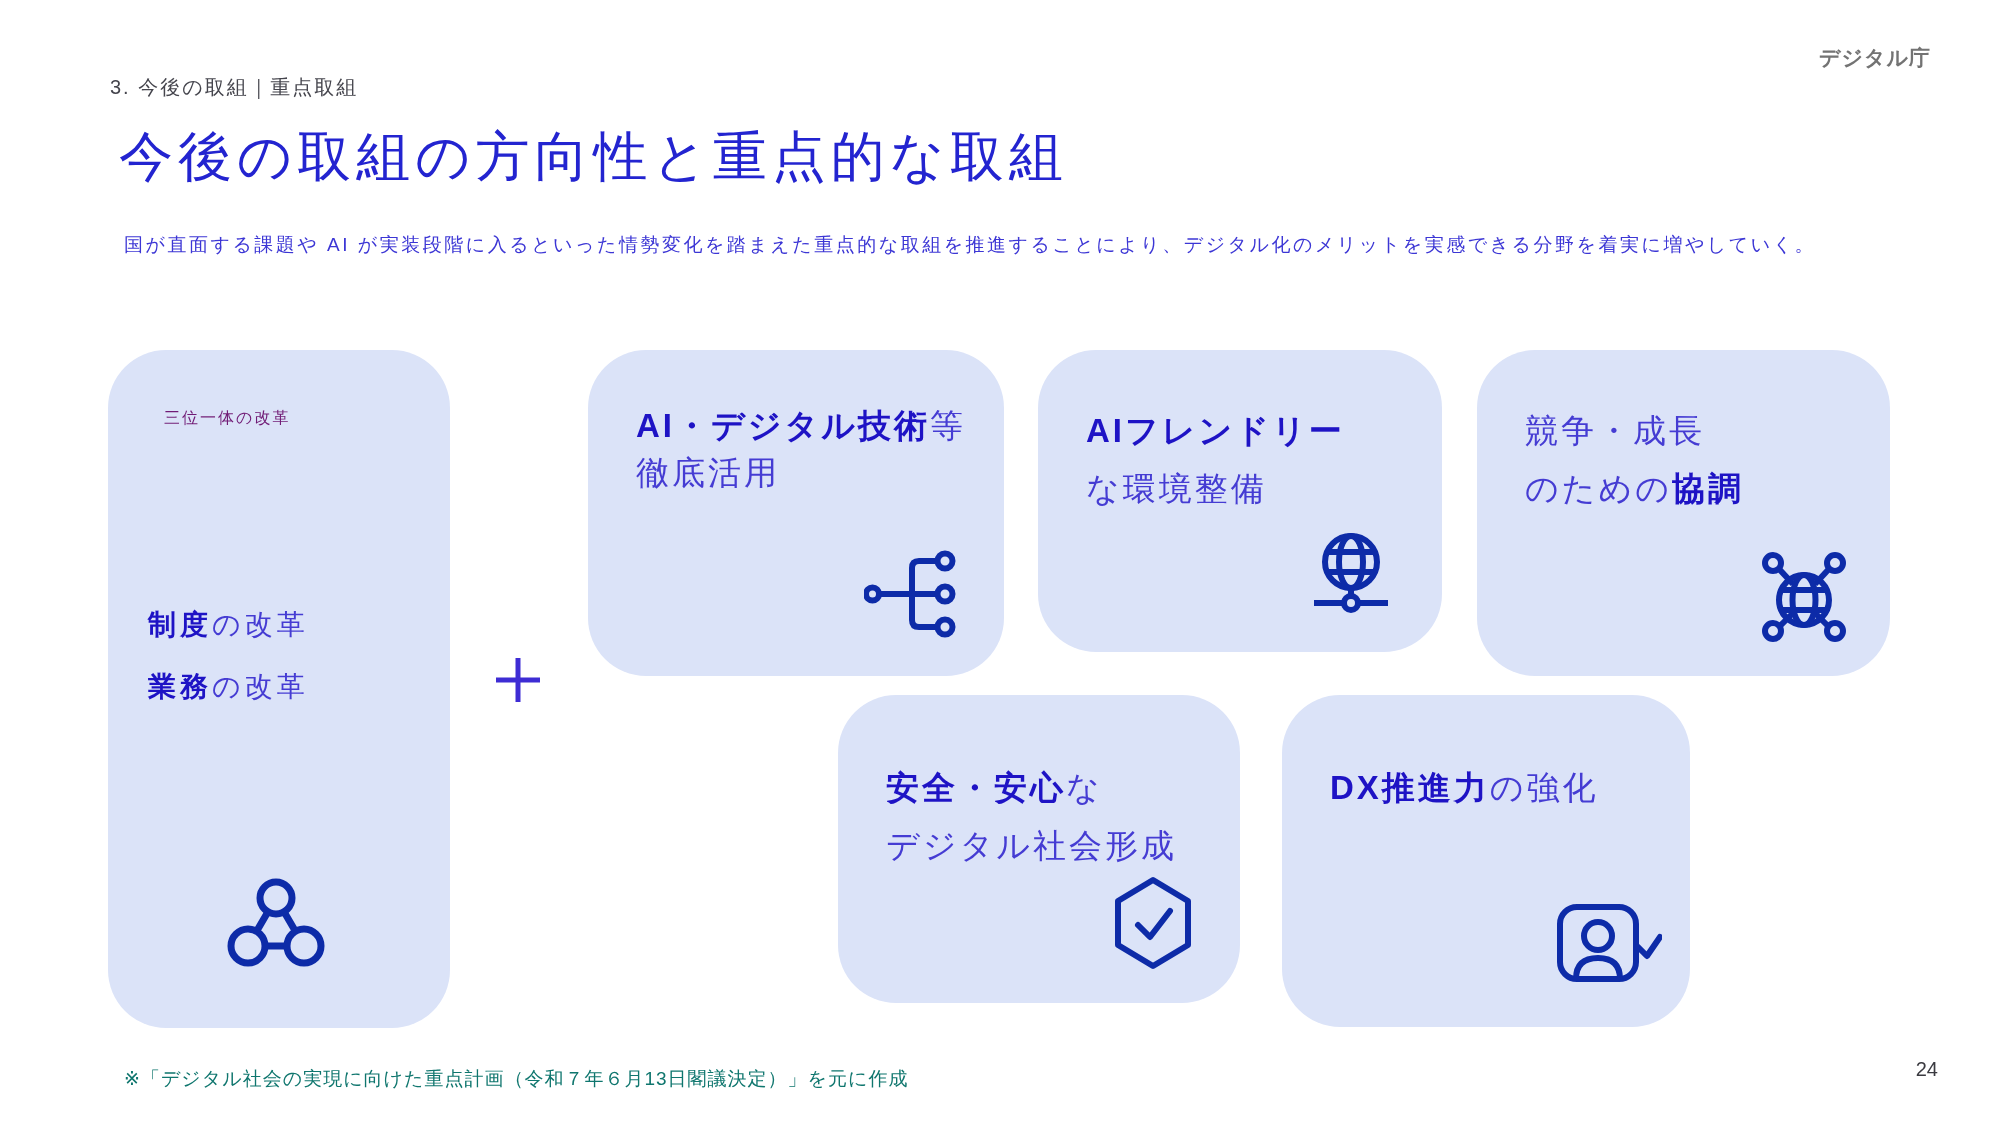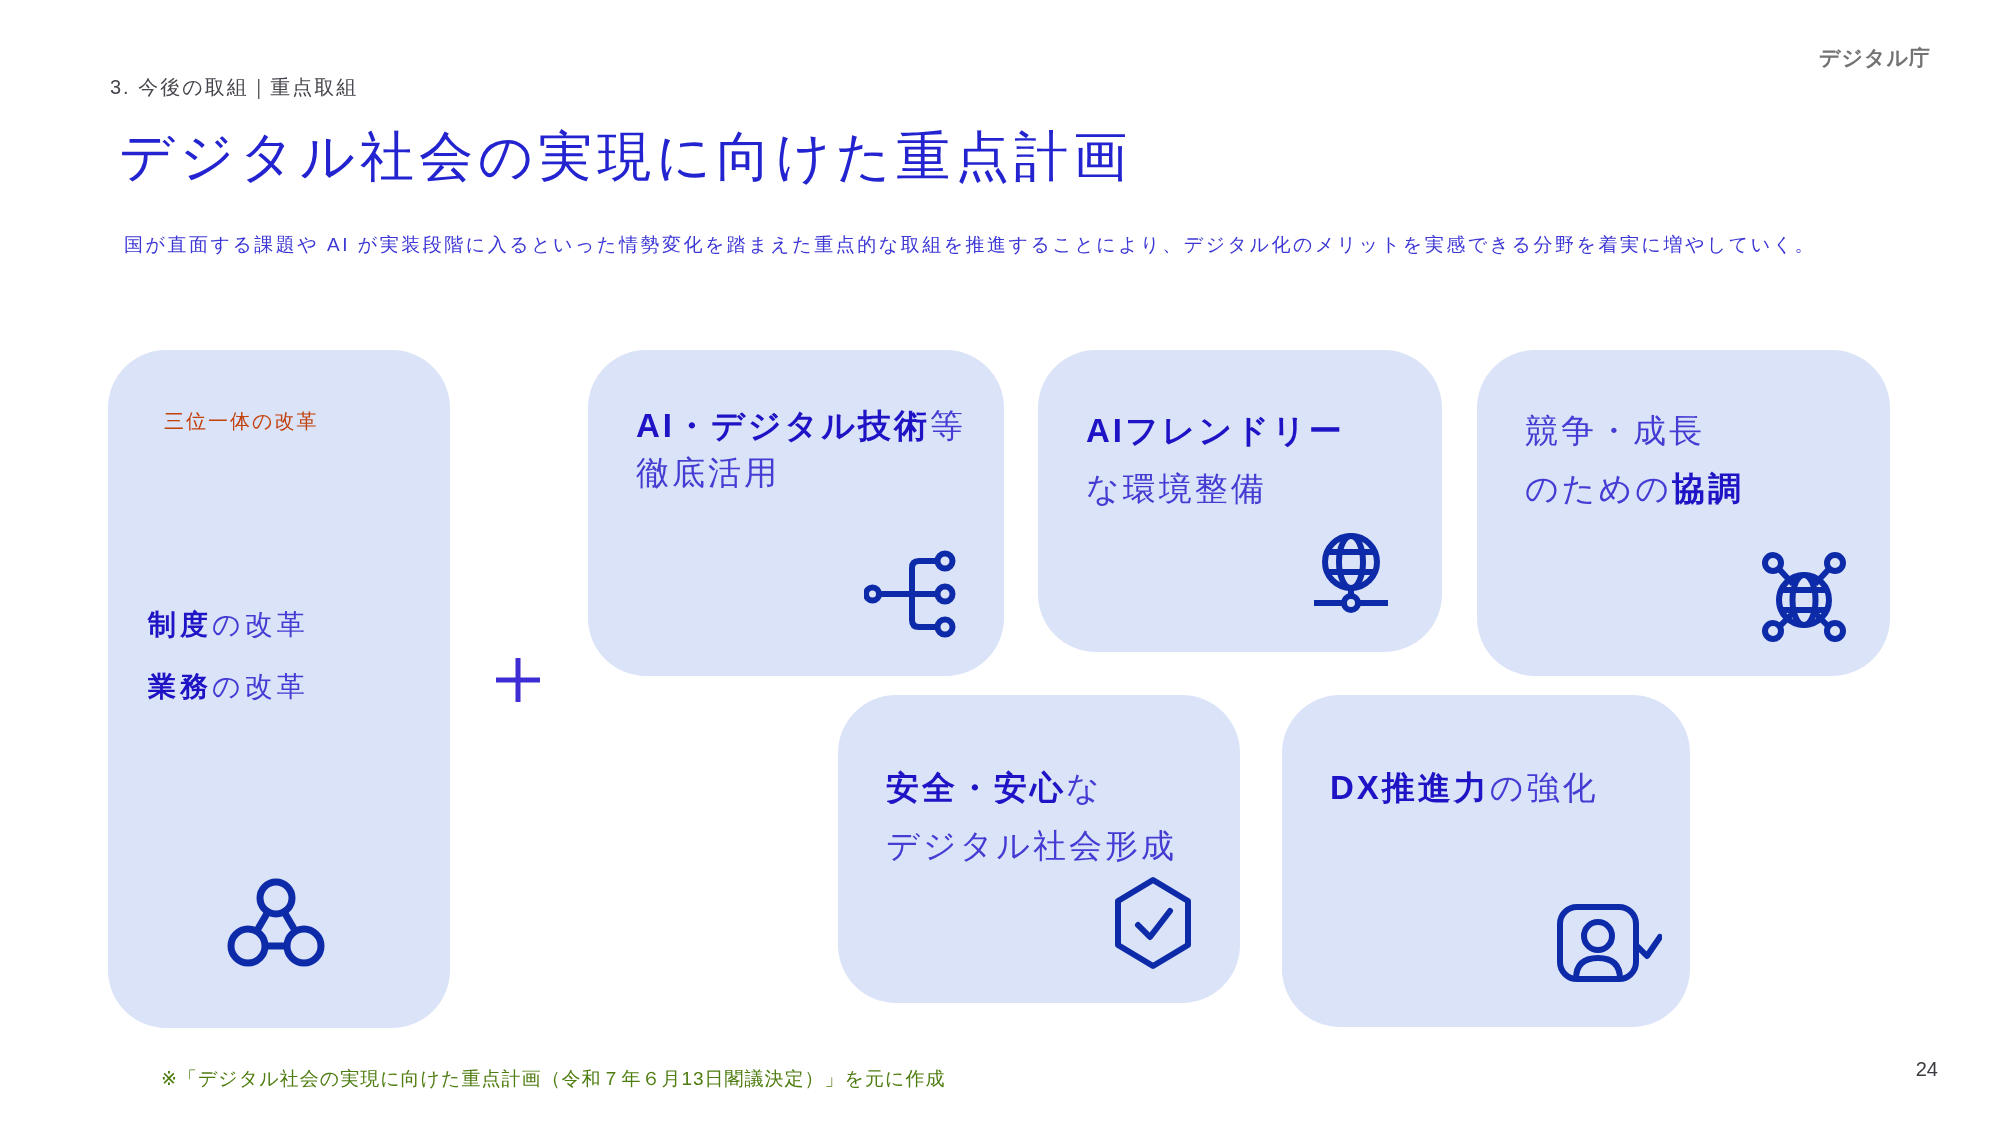--- a/index.html
+++ b/index.html
@@ -21,21 +21,21 @@
     font-size:54px;font-weight:400;color:#2324d0;letter-spacing:5px;
     line-height:72px;white-space:nowrap;
   }
   .lead{
     position:absolute;left:124px;top:226px;
     font-size:19px;color:#3c36d5;letter-spacing:2.5px;line-height:38px;
     white-space:nowrap;
   }
   .footnote{
     position:absolute;left:124px;top:1066px;
-    font-size:19px;color:#4d7c0f;letter-spacing:1px;margin-left:37px;
+    font-size:19px;color:#0f766e;letter-spacing:1px;
   }
   .pagenum{
     position:absolute;right:62px;top:1058px;
     font-size:20px;color:#3a3a40;
   }
   .card{
     position:absolute;background:#dbe3f8;border-radius:58px;
   }
   .card.trinity{left:108px;top:350px;width:342px;height:678px;}
   .card.ai-tech{left:588px;top:350px;width:416px;height:326px;}
@@ -48,42 +48,42 @@
     position:absolute;left:48px;top:52px;
     font-size:33px;color:#453cd3;letter-spacing:3px;white-space:nowrap;
   }
   .card-lines.pt62{top:64px;}
   .lh46{line-height:47px;}
   .lh58{line-height:58px;}
   .b{font-weight:700;color:#1e13c5;}
 
   .trinity-label{
     position:absolute;left:56px;top:58px;
-    font-size:20px;color:#c2410c;letter-spacing:2px;
+    font-size:16px;color:#701a75;letter-spacing:2px;
   }
   .trinity-lines{
     position:absolute;left:40px;top:244px;
     font-size:28px;line-height:62px;letter-spacing:4px;color:#453cd3;
     white-space:nowrap;
   }
   .icon{position:absolute;}
   .icon.trinity-pos{left:116px;top:524px;}
   .icon.branch-pos{right:48px;bottom:36px;}
   .icon.globe-node-pos{right:46px;bottom:32px;}
   .icon.globe-nodes-pos{right:42px;bottom:34px;}
   .icon.hex-pos{right:46px;bottom:32px;}
   .icon.person-pos{right:28px;bottom:38px;}
   .plus{position:absolute;left:492px;top:654px;}
 </style>
 </head>
 <body>
 
 <div class="breadcrumb">3. 今後の取組｜重点取組</div>
 <div class="logo">デジタル庁</div>
-<h1 class="title">デジタル社会の実現に向けた重点計画</h1>
+<h1 class="title">今後の取組の方向性と重点的な取組</h1>
 
 <div class="lead">
   <div>国が直面する課題や AI が実装段階に入るといった情勢変化を踏まえた重点的な取組を推進することにより、デジタル化のメリットを実感できる分野を着実に増やしていく。</div>
 </div>
 
 <div class="card trinity">
   <div class="trinity-label">三位一体の改革</div>
   <div class="trinity-lines">
     <div><span class="b">制度</span><span>の改革</span></div>
     <div><span class="b">業務</span><span>の改革</span></div>

